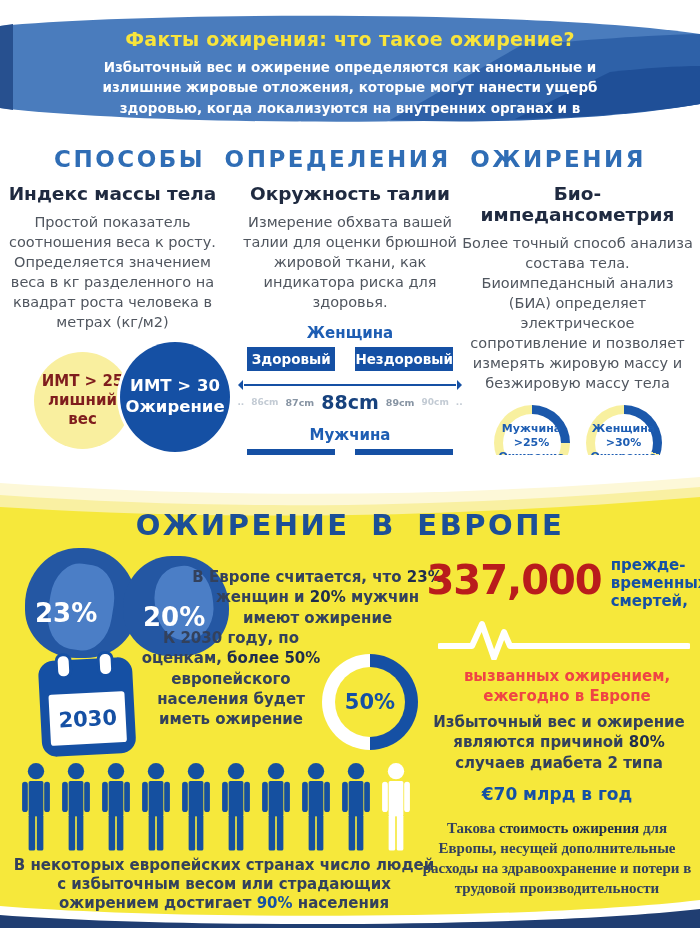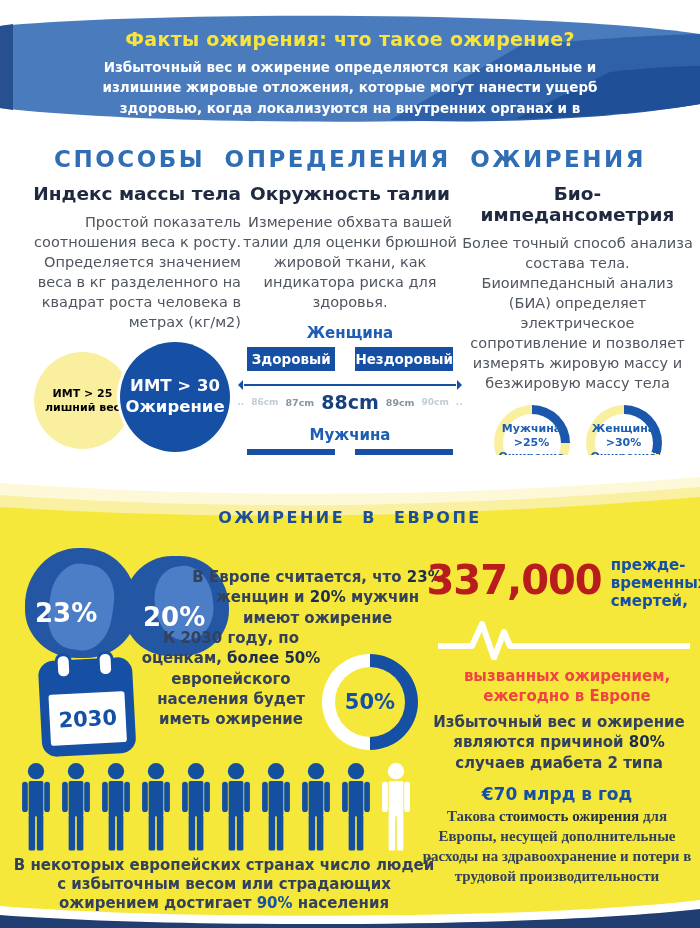--- a/index.html
+++ b/index.html
@@ -12,29 +12,29 @@
                color:#f8e43c; font-size:19px; font-weight:bold; letter-spacing:.3px; }
   .hdr-sub { position:absolute; top:57px; left:100px; width:500px; text-align:center;
              color:#ffffff; font-size:13.5px; font-weight:600; line-height:1.5; }
 
   
   .methods-title { position:absolute; top:146px; left:0; width:100%; text-align:center;
                    color:#2f6db5; font-size:23px; font-weight:800; letter-spacing:2.5px; word-spacing:9px; }
   .col { position:absolute; top:183px; text-align:center; }
   .col h3 { color:#1f2a40; font-size:18.5px; font-weight:800; margin-bottom:8px; }
   .col p { color:#50565f; font-size:14.5px; line-height:1.38; font-weight:500; }
-  .col-1 { left:16px;   width:225px;text-align:right; }
+  .col-1 { left:0;   width:225px; }
   .col-2 { left:238px; width:224px; }
   .col-3 { left:460px; width:235px; }
 
   
   .bmi-circles { position:absolute; left:8px; top:338px; width:225px; height:126px; }
   .circ { position:absolute; border-radius:50%; display:flex; align-items:center; justify-content:center;
           text-align:center; white-space:pre-line; font-weight:800; line-height:1.25; }
-  .circ-yellow { left:26px; top:14px; width:97px; height:97px; background:#f9ef9f; color:#000000; font-size:11px; }
+  .circ-yellow { left:26px; top:14px; width:97px; height:97px; background:#f9ef9f; color:#7f1d1d; font-size:15px; }
   .circ-blue { left:112px; top:4px; width:110px; height:110px; background:#1550a4; color:#ffffff;
                font-size:16.5px; box-shadow:0 0 0 3px #ffffff; }
 
   
   .w-label { color:#1d5db3; font-size:15px; font-weight:800; margin-top:12px; margin-bottom:5px; }
   .bar { display:flex; gap:20px; background:#ffffff; width:206px; margin:0 auto; }
   .bar span { flex:1; background:#1550a4; color:#ffffff; font-size:13.5px; font-weight:800;
               padding:4px 0; text-align:center; }
   .ruler-arrow { position:relative; height:2px; background:#1550a4; width:212px; margin:13px auto 0; }
   .ruler-arrow:before, .ruler-arrow:after { content:""; position:absolute; top:-4px; border:5px solid transparent; }
@@ -51,21 +51,21 @@
   .donut-sm { width:76px; height:76px; }
   .donut .hole { position:absolute; border-radius:50%; background:#ffffff;
                  display:flex; align-items:center; justify-content:center; }
   .donut-sm .hole { inset:9px; }
   .donut-sm .hole div { color:#1d5db3; font-size:11px; font-weight:800; line-height:1.3; white-space:pre-line; text-align:center; }
 
   
   .yellow-bg { position:absolute; top:455px; left:0; width:700px; height:473px; background:#f6e83b; }
   .waves { position:absolute; top:0; left:0; }
   .europe-title { position:absolute; top:508px; left:0; width:100%; text-align:center;
-                  color:#1c4f96; font-size:16px; font-weight:800; letter-spacing:2.5px; word-spacing:9px; }
+                  color:#1c4f96; font-size:29px; font-weight:800; letter-spacing:2.5px; word-spacing:9px; }
 
   .heads { position:absolute; left:25px; top:546px; width:215px; height:116px; }
   .head { position:absolute; background:#2457a3; overflow:hidden; }
   .head .hl { position:absolute; background:#4b7ec6; }
   .head .pct { position:absolute; color:#ffffff; font-size:26px; font-weight:800; }
   .head-f { left:0; top:2px; width:112px; height:110px; border-radius:48% 48% 46% 46% / 52% 52% 44% 44%; }
   .head-f .hl { left:24px; top:16px; width:64px; height:86px; border-radius:42%; transform:rotate(9deg); }
   .head-f .pct { left:10px; bottom:30px; }
   .head-m { left:98px; top:10px; width:106px; height:100px; border-radius:46% 46% 44% 44% / 52% 52% 46% 46%; }
   .head-m .hl { left:32px; top:10px; width:58px; height:74px; border-radius:46%; transform:rotate(-8deg); }
@@ -106,21 +106,21 @@
 
   .people { position:absolute; left:18px; top:760px; width:402px; height:95px;
             display:flex; gap:4px; align-items:flex-end; }
   .people span { display:block; height:94px; width:36px; }
   .people svg { display:block; height:100%; width:100%; }
 
   .pop-caption { position:absolute; left:10px; top:856px; width:428px; text-align:center;
                  color:#33415c; font-size:15px; font-weight:600; line-height:1.25; }
 
   .cost { position:absolute; left:420px; top:784px; width:274px; text-align:center; }
-  .cost-head { color:#1550a4; font-size:17px; font-weight:800; margin-bottom:3px; }
+  .cost-head { color:#1550a4; font-size:17px; font-weight:800; margin-bottom:15px; }
   .cost-body { color:#33415c; font-size:15px; font-weight:600; line-height:1.33;font-family:Liberation Serif, serif; }
 
   .footer-svg { position:absolute; left:0; bottom:0; }
 </style>
 </head>
 <body>
 
 <div class="page">
 
   <svg class="header-svg" width="700" height="140" viewBox="0 0 700 140">

